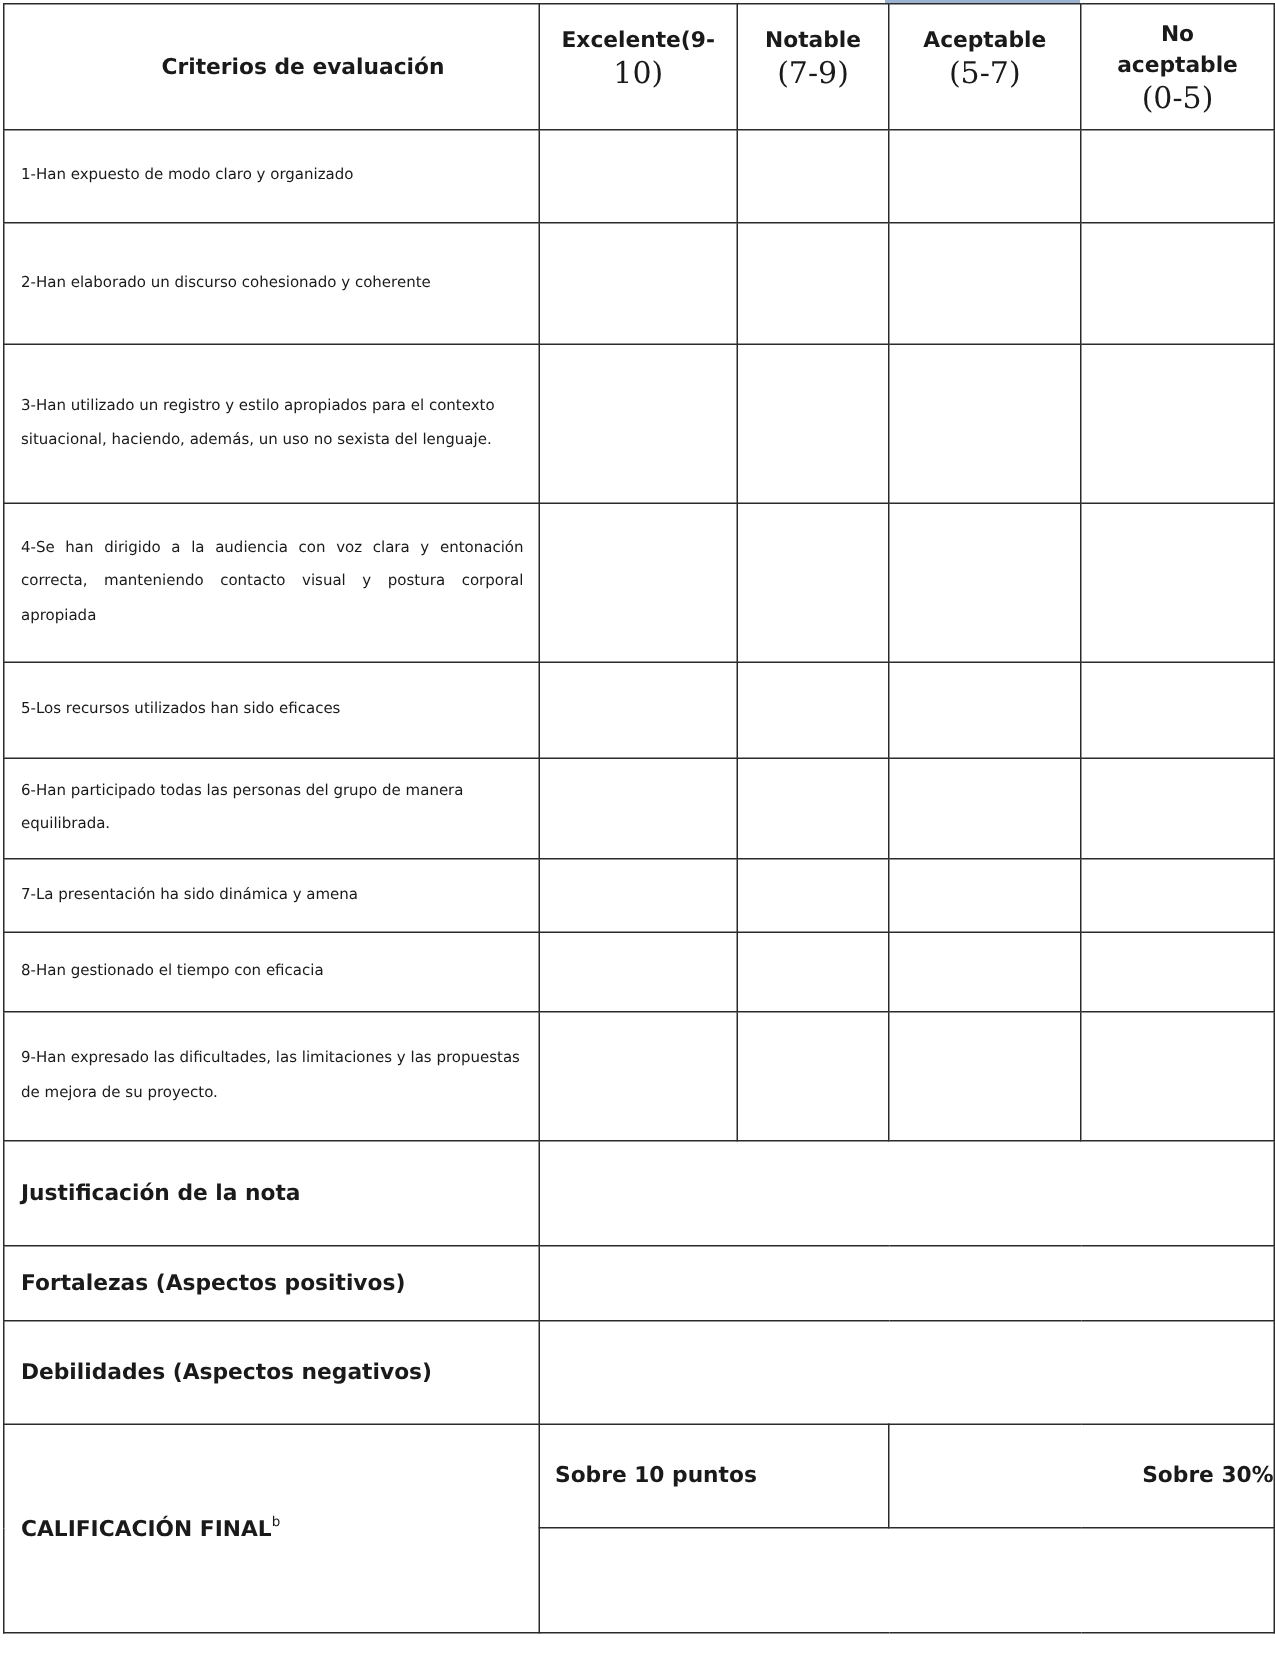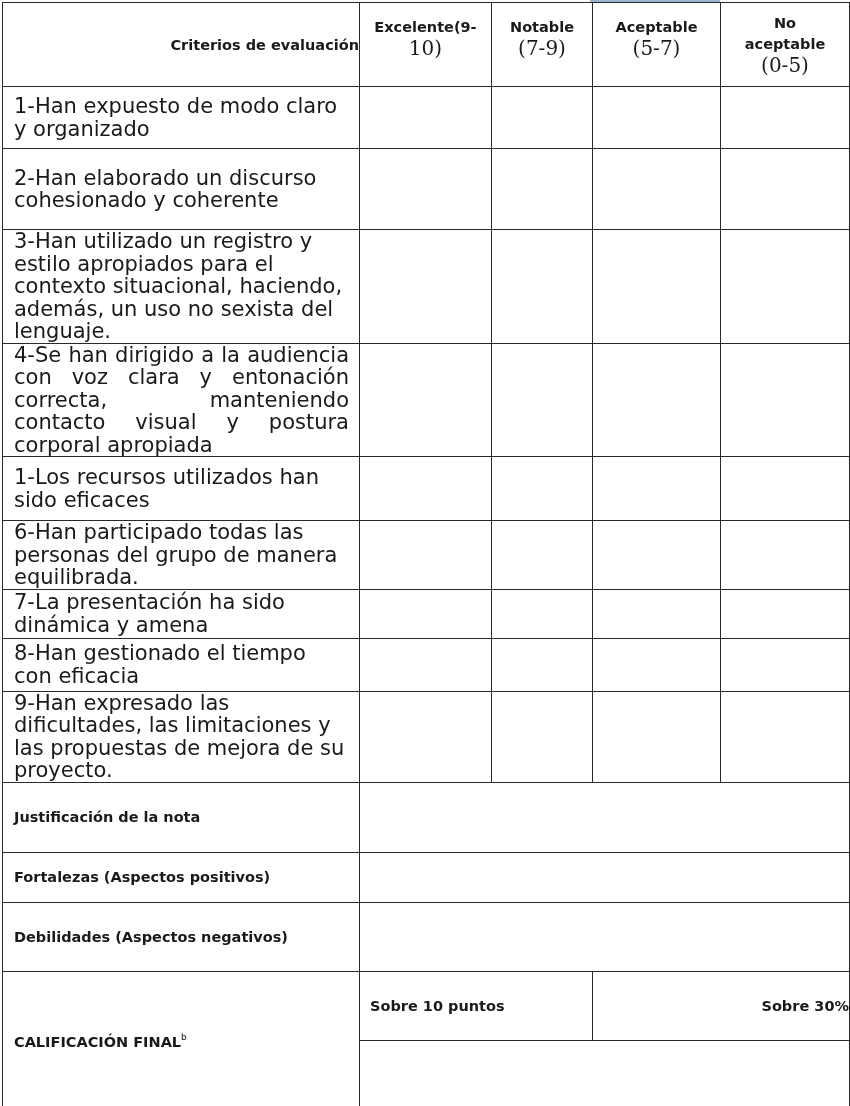--- a/index.html
+++ b/index.html
@@ -40,27 +40,27 @@
     font-size: 14.5px;
     text-align: center;
     line-height: 21px;
   }
   .hdr .range {
     font-weight: normal;
     font-family: "DejaVu Serif", "Liberation Serif", serif;
     font-size: 20px;
   }
   .hdr-criteria {
-    text-align: right;
+    text-align: center;
     padding-left: 42px !important;
     font-weight: bold;
     font-size: 14.5px;
   }
   .crit {
-    font-size: 21px;
+    font-size: 10px;
     line-height: 22.5px;
     padding: 0 10px 0 11px !important;
     text-align: left;
   }
   .crit.justify { text-align: justify; }
   .bold-label {
     font-weight: bold;
     font-size: 14.5px;
     padding-left: 11px !important;
     margin-left: 19px;
@@ -131,21 +131,21 @@
     <td class="cell"></td>
   </tr>
   <tr style="height:106px">
     <td class="crit justify">4-Se han dirigido a la audiencia con voz clara y entonación correcta, manteniendo contacto visual y postura corporal apropiada</td>
     <td class="cell gray-l"></td>
     <td class="cell gray-l"></td>
     <td class="cell"></td>
     <td class="cell"></td>
   </tr>
   <tr style="height:64px">
-    <td class="crit">1-Los recursos utilizados han sido eficaces</td>
+    <td class="crit">5-Los recursos utilizados han sido eficaces</td>
     <td class="cell gray-l"></td>
     <td class="cell gray-l"></td>
     <td class="cell"></td>
     <td class="cell"></td>
   </tr>
   <tr style="height:67px">
     <td class="crit">6-Han participado todas las personas del grupo de manera equilibrada.</td>
     <td class="cell gray-l"></td>
     <td class="cell gray-l"></td>
     <td class="cell"></td>

